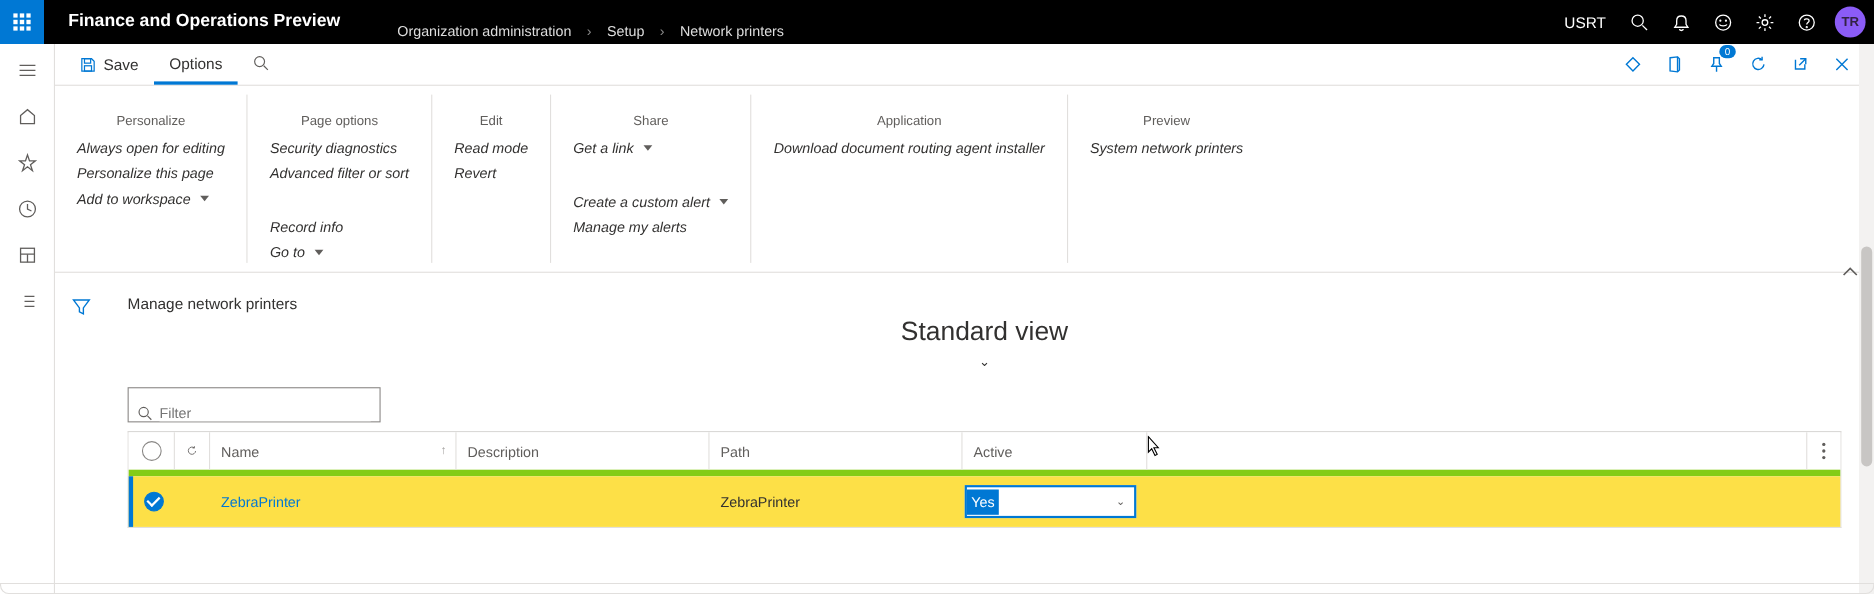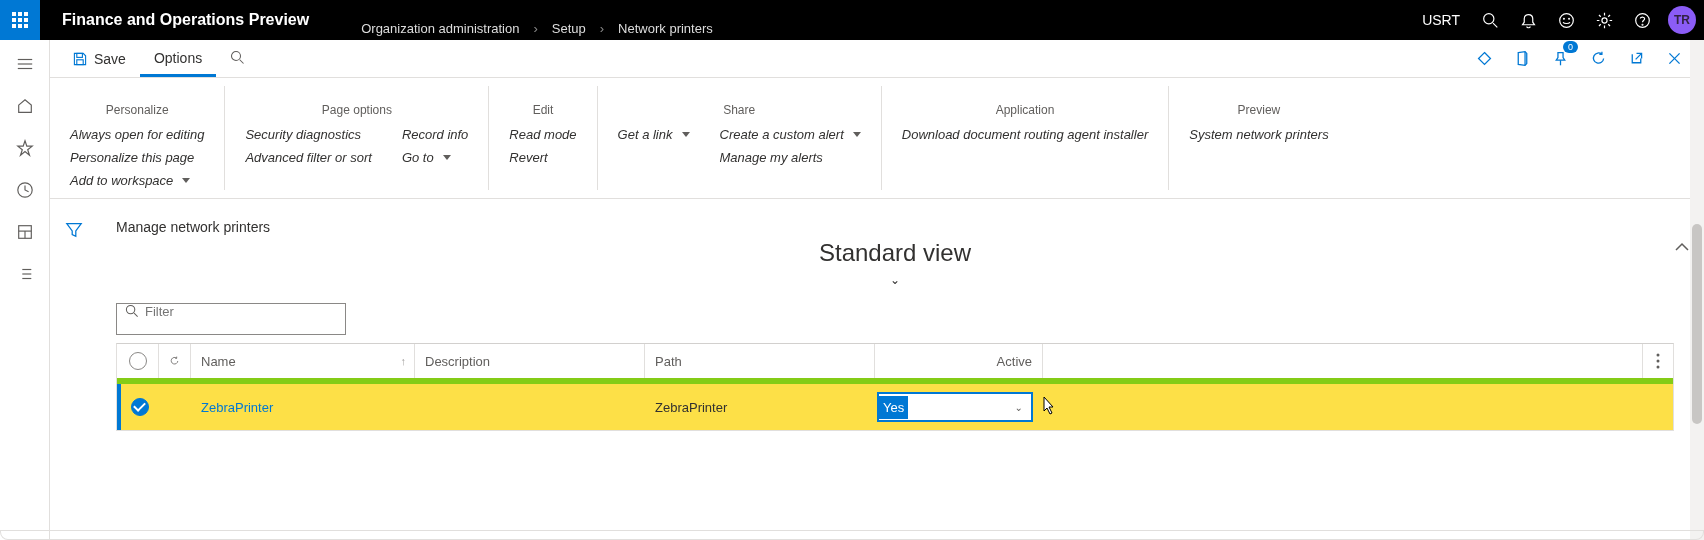--- a/index.html
+++ b/index.html
@@ -96,39 +96,39 @@
   
   .content-wrap { display: flex; flex: 1; overflow: hidden; }
   .filterbar { width: 48px; border-right: none; padding-top: 22px; display: flex; justify-content: center; }
   .filterbar svg { width: 18px; height: 18px; stroke: #0078d4; stroke-width: 1.4; fill: none; }
 
   .content { flex: 1; padding: 20px 30px 20px 18px; overflow-y: auto; }
   .page-subtitle { font-size: 14px; color: #323130; margin-bottom: 4px; }
   .view-name { font-size: 24px; font-weight: 400; display: flex; align-items: center; gap: 6px; margin-bottom: 16px; flex-direction: column; }
   .view-name .dd { font-size: 12px; }
 
-  .filterbox { width: 230px; height: 32px; border: 1px solid #8a8886; display: flex; align-items: flex-start; padding: 0 8px; gap: 6px; margin-bottom: 8px; }
+  .filterbox { width: 230px; height: 32px; border: 1px solid #8a8886; display: flex; align-items: flex-end; padding: 0 8px; gap: 6px; margin-bottom: 8px; }
   .filterbox svg { width: 14px; height: 14px; stroke: #605e5c; stroke-width: 1.5; fill: none; }
   .filterbox input { border: none; outline: none; flex: 1; font-size: 13px; }
 
   
   .grid { border: 1px solid #e1dfdd; border-top: 1px solid #d2d0ce; }
   .grid-row { display: flex; align-items: stretch; min-height: 34px; }
   .ghead { border-bottom: 6px solid #84cc16; background: #fff; }
   .gcell { padding: 8px 10px; border-right: 1px solid #e1dfdd; font-size: 13px; display: flex; align-items: center; }
   .gcell:last-child { border-right: none; }
   .gh { color: #605e5c; position: relative; }
   .gh .sort { position: absolute; right: 8px; color: #a19f9d; font-size: 11px; }
 
   .c-sel { width: 42px; justify-content: center; }
   .c-ref { width: 32px; justify-content: center; }
   .c-name { width: 224px; }
   .c-desc { width: 230px; }
   .c-path { width: 230px; }
-  .c-active { width: 168px; justify-content: flex-end; }
+  .c-active { width: 168px; }
   .c-rest { flex: 1; }
 
   .sel-circle { width: 18px; height: 18px; border: 1px solid #8a8886; border-radius: 50%; }
   .sel-circle.checked { background: #0078d4; border-color: #0078d4; position: relative; }
   .sel-circle.checked::after { content: ""; position: absolute; left: 4px; top: 1px; width: 5px; height: 9px; border: solid #fff; border-width: 0 2px 2px 0; transform: rotate(45deg); }
 
   .ref-ic svg { width: 14px; height: 14px; stroke: #605e5c; stroke-width: 1.4; fill: none; }
 
   .gdata { background: #fde047; }
   .gdata .gcell { border-right: none; }
@@ -343,21 +343,21 @@
         <div class="rbody">
           <div class="ritem">Always open for editing</div>
           <div class="ritem">Personalize this page</div>
           <div class="ritem chev">
               <span>Add to workspace</span>
             </div>
         </div>
       </div>
       <div class="rgroup">
         <div class="rtitle">Page options</div>
-        <div class="rbody" style="flex-direction:row; gap:30px;">
+        <div class="rbody" style="flex-direction:column; gap:30px;">
           <div style="display:flex; flex-direction:column; gap:4px;">
             <div class="ritem">Security diagnostics</div>
             <div class="ritem">Advanced filter or sort</div>
           </div>
           <div style="display:flex; flex-direction:column; gap:4px;">
             <div class="ritem">Record info</div>
             <div class="ritem chev">
                 <span>Go to</span>
               </div>
           </div>
@@ -365,21 +365,21 @@
       </div>
       <div class="rgroup">
         <div class="rtitle">Edit</div>
         <div class="rbody">
           <div class="ritem">Read mode</div>
           <div class="ritem">Revert</div>
         </div>
       </div>
       <div class="rgroup">
         <div class="rtitle">Share</div>
-        <div class="rbody" style="flex-direction:row; gap:30px;">
+        <div class="rbody" style="flex-direction:column; gap:30px;">
           <div style="display:flex; flex-direction:column; gap:4px;">
             <div class="ritem chev">
                 <span>Get a link</span>
               </div>
           </div>
           <div style="display:flex; flex-direction:column; gap:4px;">
             <div class="ritem chev">
                 <span>Create a custom alert</span>
               </div>
             <div class="ritem">Manage my alerts</div>

